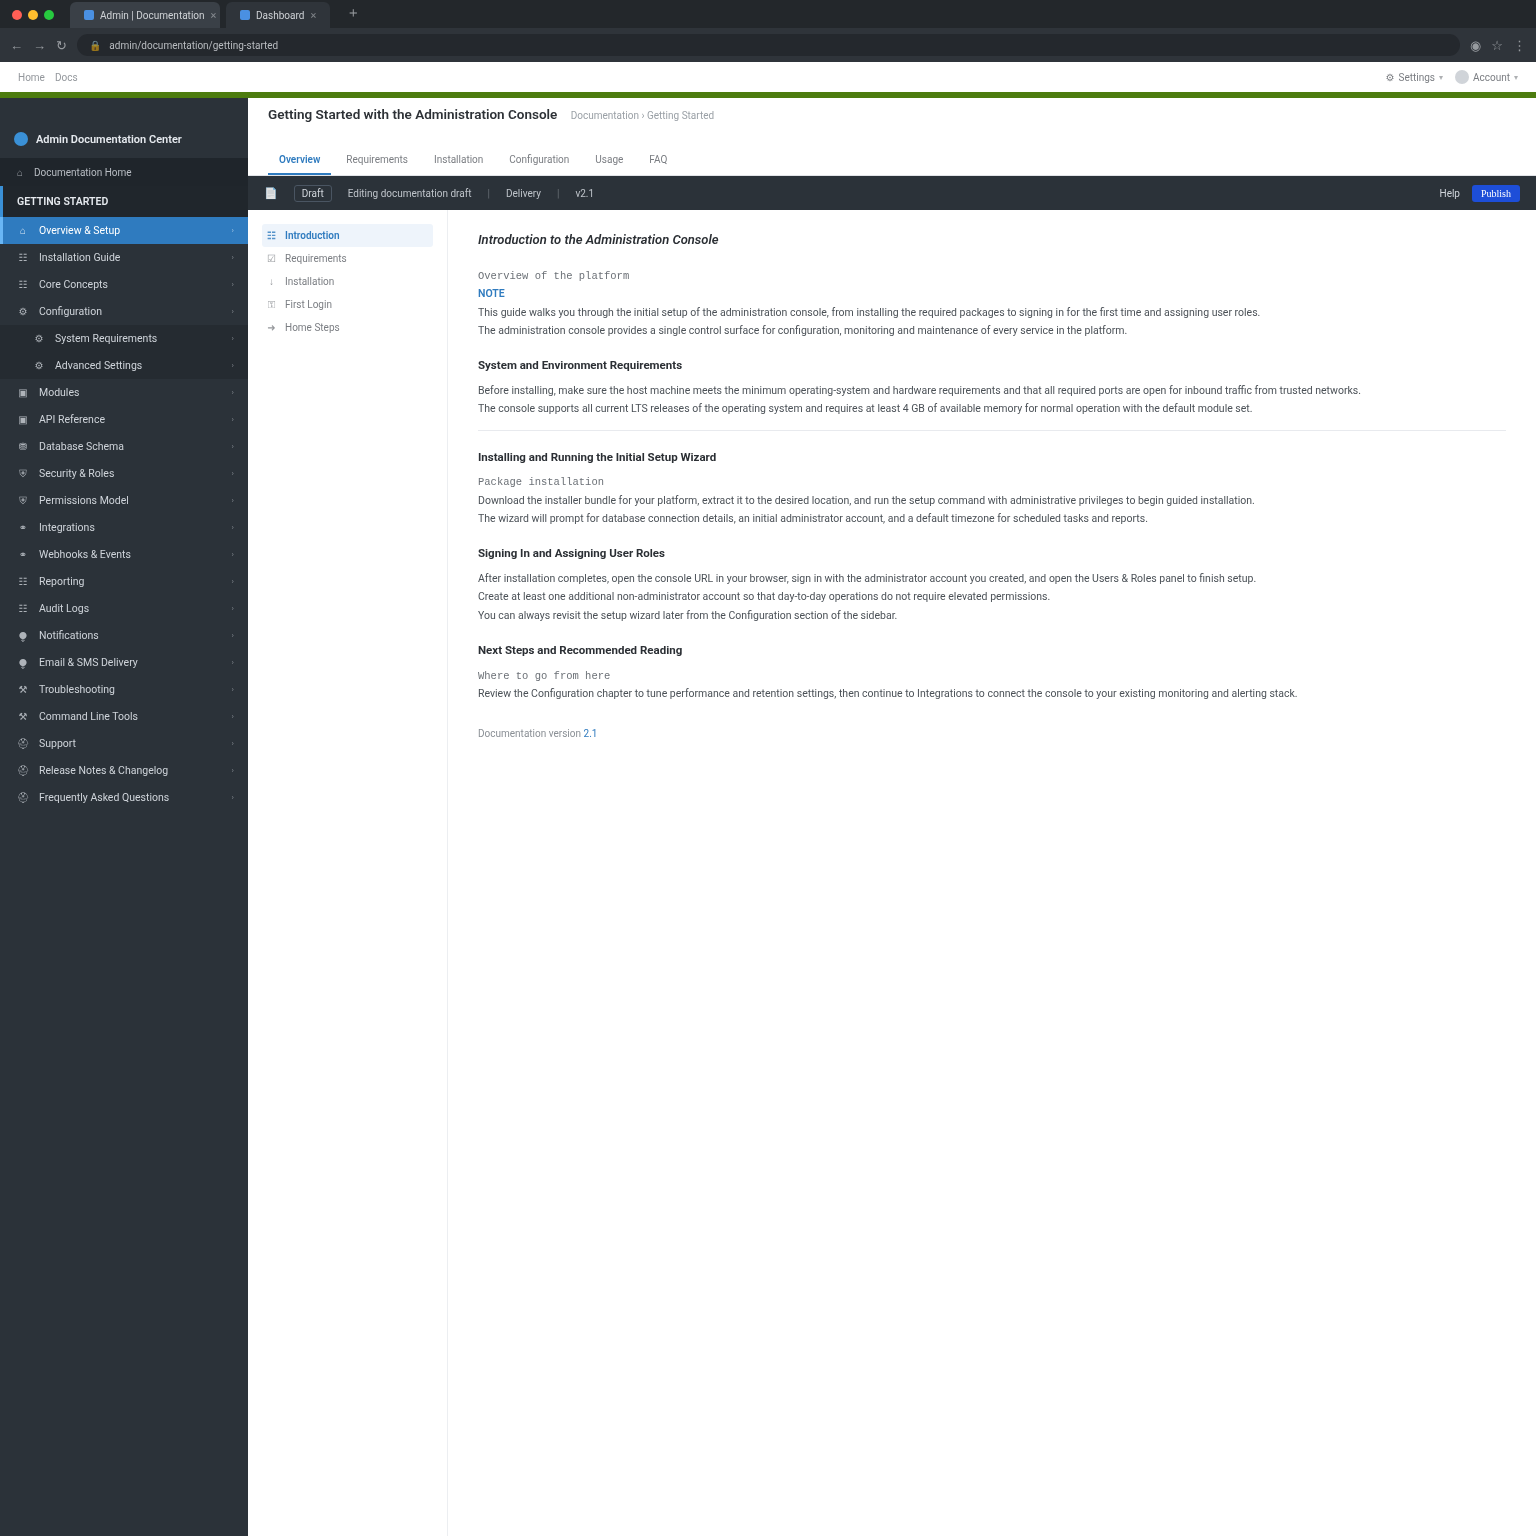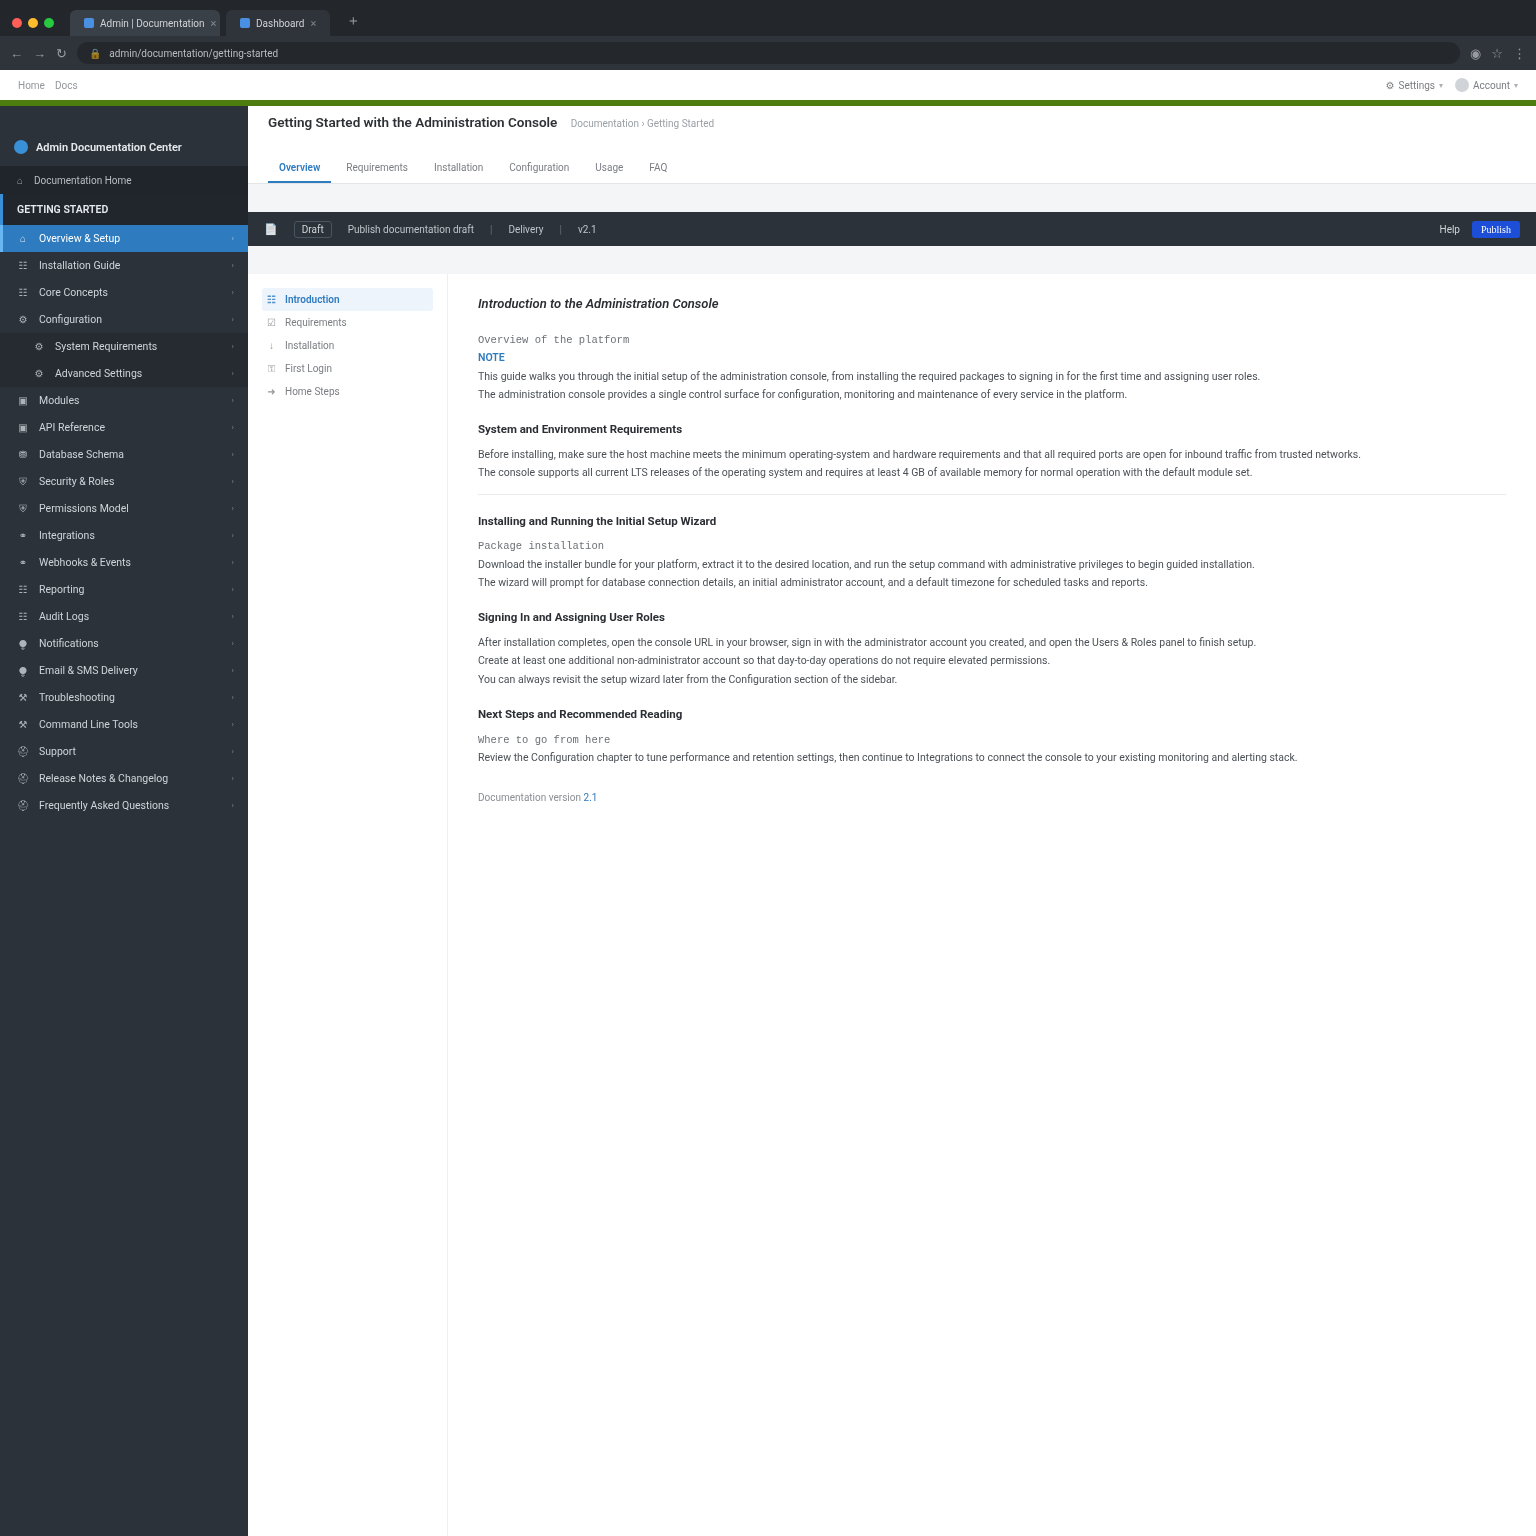--- a/index.html
+++ b/index.html
@@ -17,21 +17,21 @@
   .screen {
     width: 100%;
     height: 100%;
     display: flex;
     flex-direction: column;
     background: #eef0f2;
   }
 
   
   .browser-tabs {
-    height: 36px;
+    height: 28px;
     background: #23272b;
     display: flex;
     align-items: flex-end;
     padding: 0 8px;
     gap: 6px;
     color: #cfd2d6;
     font-size: 10px;
   }
   .traffic-lights { display: flex; gap: 6px; padding: 0 10px 8px 4px; }
   .traffic-lights span { width: 10px; height: 10px; border-radius: 50%; display: inline-block; }
@@ -113,21 +113,21 @@
     border-left:3px solid #3a90d6;
   }
   .side-ico{
     width:12px;height:12px;display:inline-flex;align-items:center;justify-content:center;
     font-size:10px;opacity:.8;flex:0 0 12px;
   }
   .side-caret{margin-left:auto;font-size:8px;opacity:.5;}
 
   
   .main {
-    flex:1; display:flex; flex-direction:column; background:#f4f5f7; min-width:0;gap:28px;
+    flex:1; display:flex; flex-direction:column; background:#f4f5f7; min-width:0;
   }
 
   
   .page-head {
     background:#ffffff; border-bottom:1px solid #e2e4e8;
     padding:8px 20px 0 20px;
   }
   .page-title{
     font-size:13.5px; font-weight:600; color:#2d3136; margin-bottom:8px;
   }
@@ -384,21 +384,21 @@
             <div class="main-tab">Installation</div>
             <div class="main-tab">Configuration</div>
             <div class="main-tab">Usage</div>
             <div class="main-tab">FAQ</div>
           </div>
       </div>
 
       <div class="dark-toolbar">
         <span class="dt-ico">📄</span>
         <span class="dt-pill">Draft</span>
-        <span class="dt-text">Publish documentation draft</span>
+        <span class="dt-text">Editing documentation draft</span>
         <span class="dt-sep">|</span>
         <span class="dt-text">Delivery</span>
         <span class="dt-sep">|</span>
         <span class="dt-text">v2.1</span>
         <div class="dt-right">
           <span>Help</span>
           <span class="dt-pill pill-blue">Publish</span>
         </div>
       </div>
 

